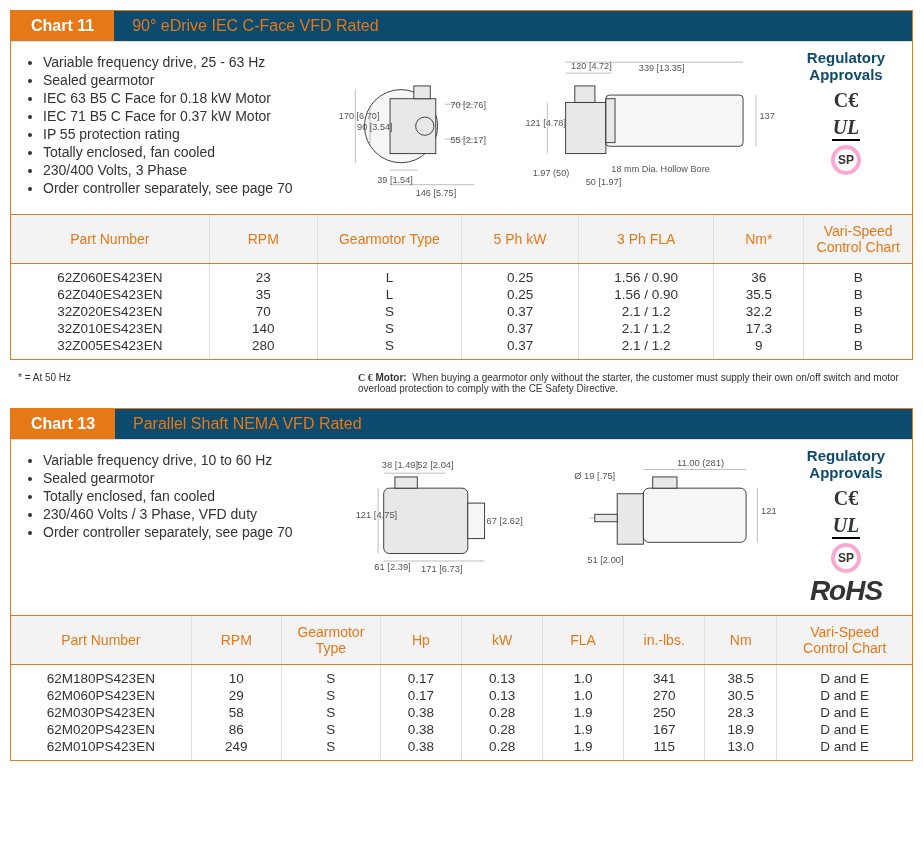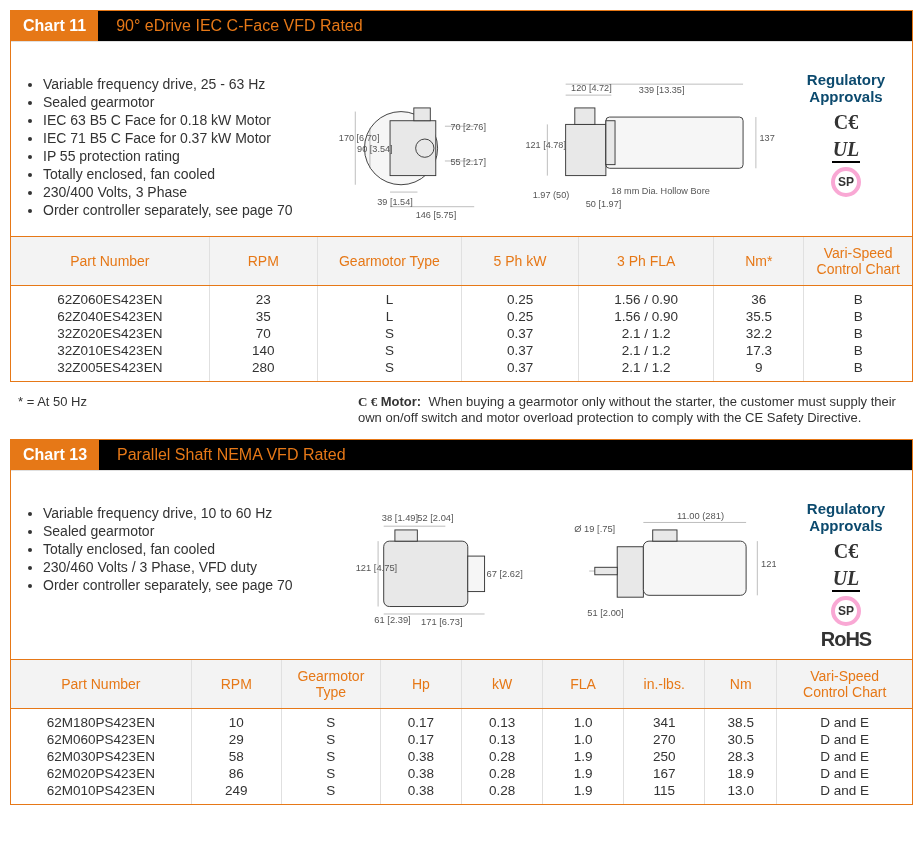--- a/index.html
+++ b/index.html
@@ -1,38 +1,38 @@
 <!DOCTYPE html>
 <html><head>
 <meta charset="utf-8">
 <style>
   body { font-family: Arial, Helvetica, sans-serif; font-size: 13px; color: #333; margin: 0; padding: 10px; background: #fff; width: 903px; }
   .chart { border: 1px solid #e67817; margin-bottom: 8px; }
   .chart-header { display: flex; align-items: stretch; border-bottom: 1px solid #e0e0e0; }
-  .chart-label { background: #e67817; color: #fff; font-weight: bold; font-size: 16px; padding: 6px 12px; display: flex; align-items: center; }
-  .chart-title { background: #000000; color: #e67817; font-size: 16px; padding: 6px 18px; flex: 1; display: flex; align-items: center; }
-  .info-row { display: flex; margin-top: 22px; }
+  .chart-label { background: #e67817; color: #fff; font-weight: bold; font-size: 16px; padding: 6px 20px; display: flex; align-items: center; }
+  .chart-title { background: #0c4a6e; color: #e67817; font-size: 16px; padding: 6px 18px; flex: 1; display: flex; align-items: center; }
+  .info-row { display: flex; }
   .bullets { padding: 10px 14px 10px 18px; flex: 0 0 290px; }
   .bullets ul { margin: 0; padding-left: 14px; }
   .bullets li { margin: 2px 0; font-size: 14px; color: #333; }
   .diagram { flex: 1; position: relative; padding: 6px 4px; }
   .approvals { flex: 0 0 120px; text-align: center; padding: 8px 6px; }
   .approvals-title { color: #0c4a6e; font-weight: bold; font-size: 15px; line-height: 1.1; margin-bottom: 6px; }
   .mark { display: block; font-size: 20px; font-weight: bold; margin: 2px auto; }
   .mark.ul { font-family: serif; font-style: italic; border-bottom: 2px solid #000; display:inline-block; padding:0 1px;}
   .mark.csa { border: 4px solid #f9a8d4; border-radius: 50%; width: 22px; height: 22px; line-height: 22px; font-size: 12px; display: inline-block; }
-  .rohs { font-weight: bold; font-size: 20px; letter-spacing: -1px; }
+  .rohs { font-weight: bold; font-size: 28px; letter-spacing: -1px; font-style: italic; }
   table { width: 100%; border-collapse: collapse; }
   th { background: #f3f3f3; color: #e67817; font-weight: normal; font-size: 14px; padding: 8px 4px; border-top: 1px solid #e67817; border-bottom: 1px solid #e67817; border-left: 1px solid #e0e0e0; }
   th:first-child { border-left: none; }
   td { text-align: center; padding: 1px 4px; font-size: 13.5px; color: #333; border-left: 1px solid #e0e0e0; }
   td:first-child { border-left: none; }
   tbody tr:first-child td { padding-top: 6px; }
   tbody tr:last-child td { padding-bottom: 6px; }
-  .footnote { font-size: 13px; padding: 4px 8px 14px 8px; display: flex; }
+  .footnote { font-size: 10px; padding: 4px 8px 14px 8px; display: flex; }
   .footnote .left { flex: 0 0 340px; }
   .footnote .right { flex: 1; }
   .cebold { font-weight: bold; }
   
   .sch { position: relative; height: 160px; }
   .sch svg { width: 100%; height: 100%; }
   .dim { font-size: 10px; fill: #555; }
   .dl { stroke: #888; stroke-width: 0.6; fill: none; }
   .part { stroke: #333; stroke-width: 1; fill: #e8e8e8; }
   .partlight { stroke: #333; stroke-width: 1; fill: #f6f6f6; }

